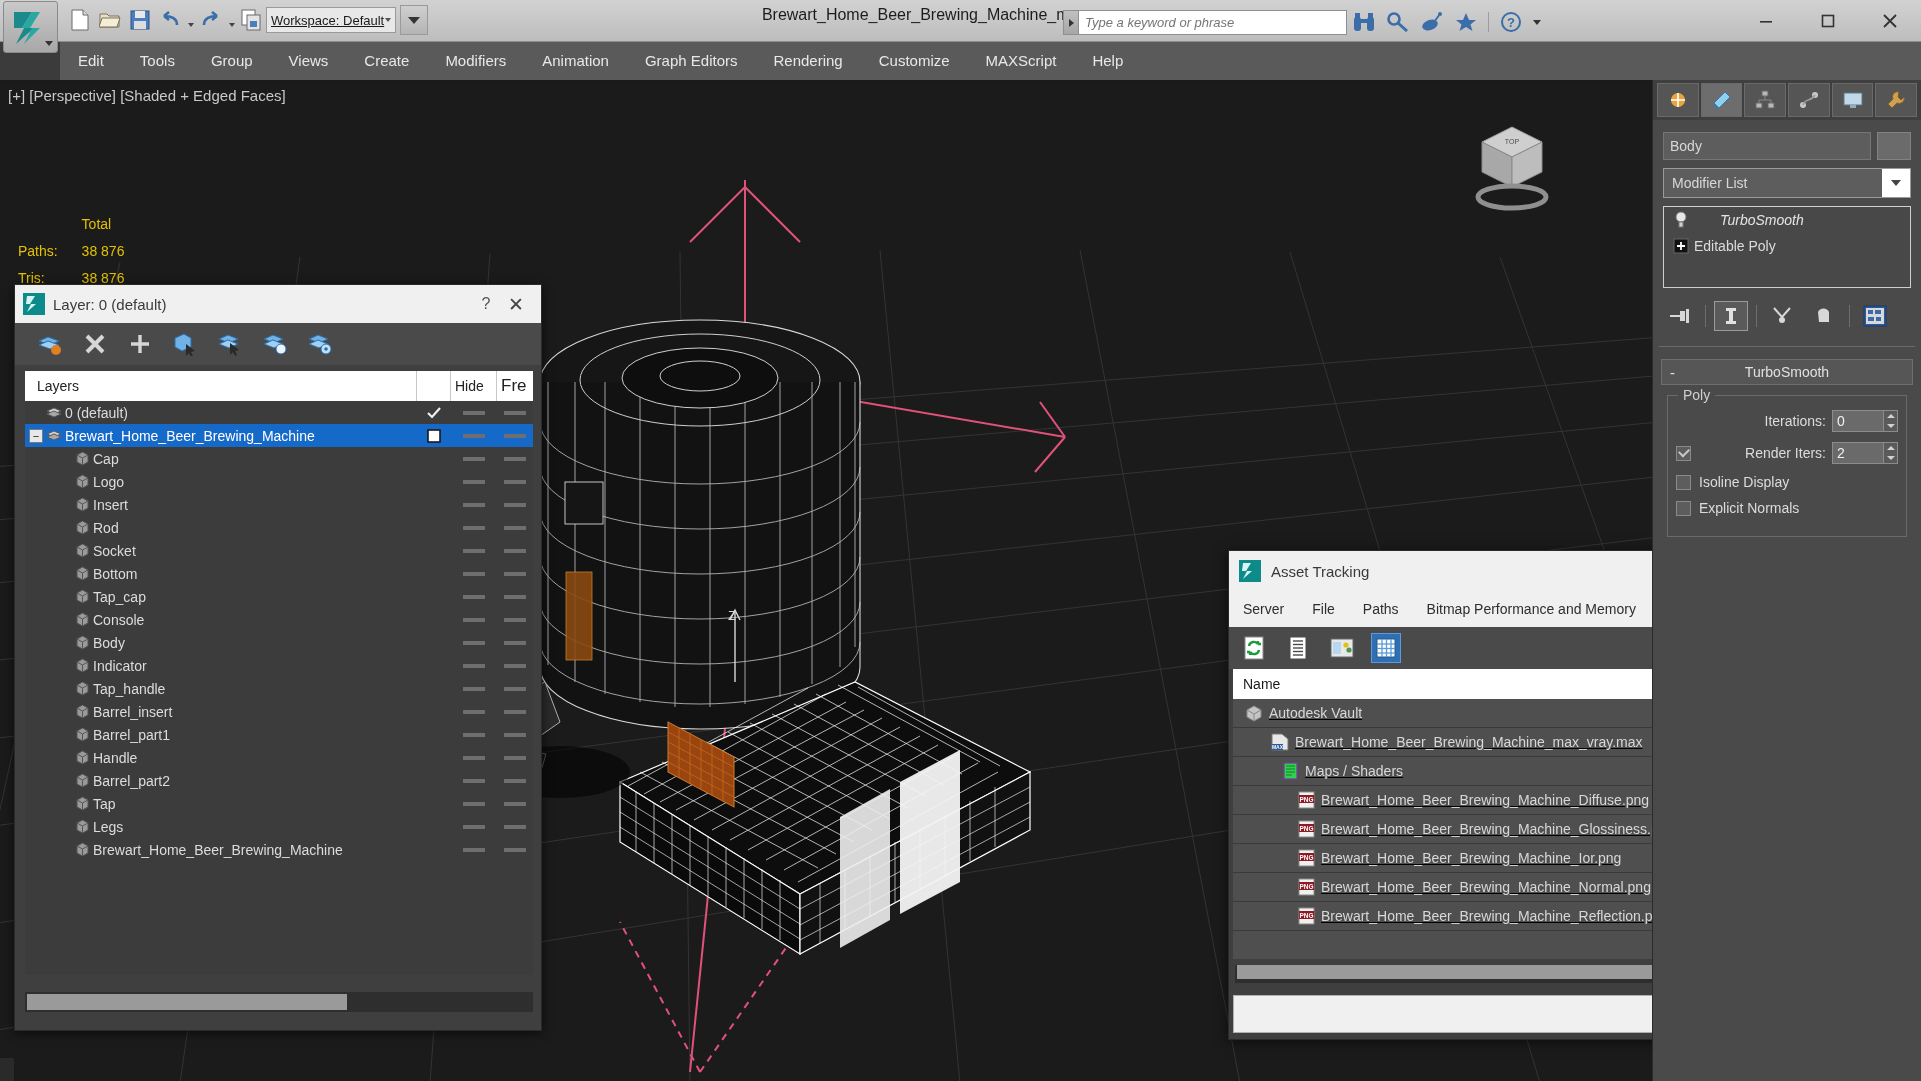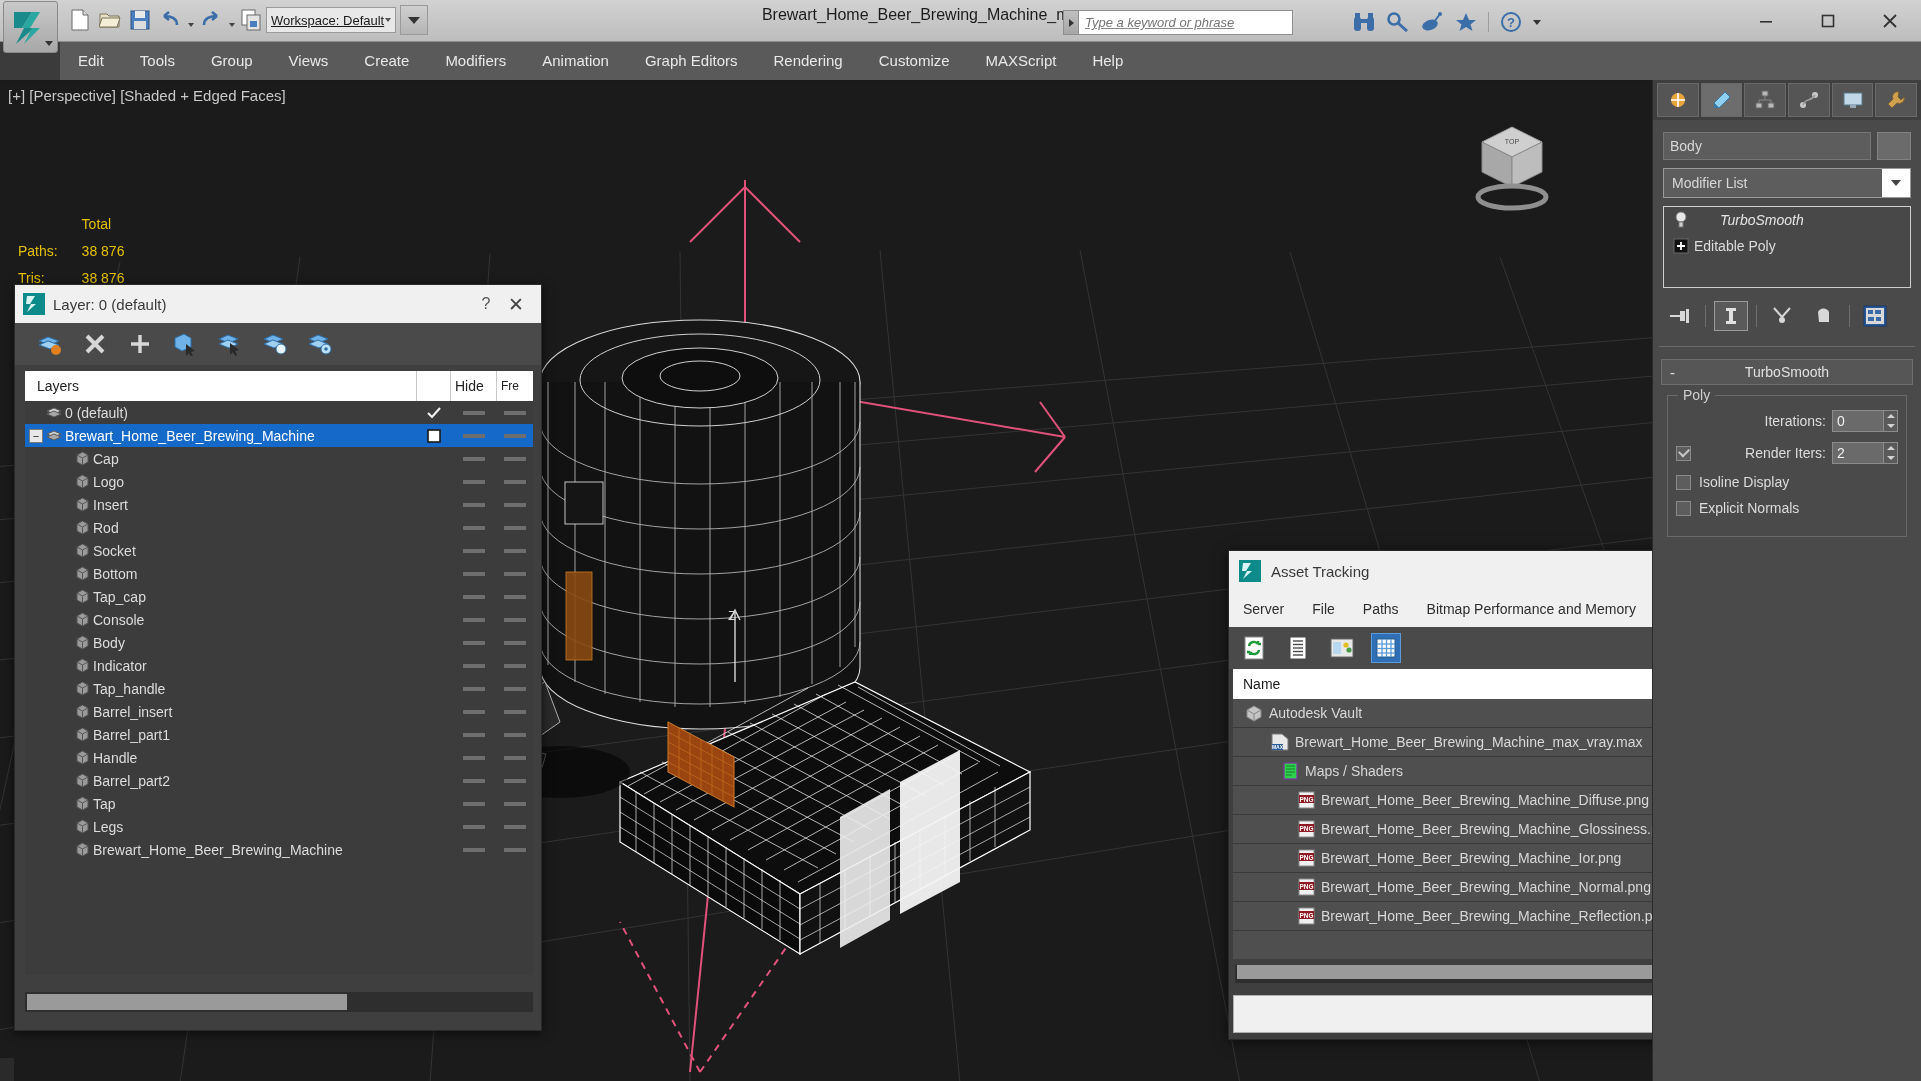--- a/index.html
+++ b/index.html
@@ -30,22 +30,22 @@
     display:flex; align-items:center; justify-content:center;}
   .wsdrop i { width:0;height:0;border-left:6px solid transparent;border-right:6px solid transparent;border-top:7px solid #333;}
 
   .wintitle { position:absolute; left:0; top:6px; width:1921px; text-align:center;
     font-size:16px; color:#1c1c1c; pointer-events:none; }
 
   .searchwrap { position:absolute; left:1063px; top:10px; height:25px; display:flex; }
   .searchwrap .arrowbtn { width:16px; background:linear-gradient(#c0c0c0,#a6a6a6);
      border:1px solid #8f8f8f; display:flex;align-items:center;justify-content:center;}
   .searchwrap .arrowbtn i{width:0;height:0;border-top:4px solid transparent;border-bottom:4px solid transparent;border-left:5px solid #333;}
-  .searchwrap input { width:214px; border:1px solid #8f8f8f; border-left:none; background:#fff;
-     font-size:13px; font-style:italic; color:#8a8a8a; padding:0 6px; font-family:"Liberation Sans",sans-serif;text-decoration:underline;}
+  .searchwrap input { width:268px; border:1px solid #8f8f8f; border-left:none; background:#fff;
+     font-size:13px; font-style:italic; color:#8a8a8a; padding:0 6px; font-family:"Liberation Sans",sans-serif;}
 
   .helpicons { position:absolute; left:1352px; top:8px; height:28px; display:flex; align-items:center; gap:10px;}
   .helpicons .hi { width:24px;height:24px; display:flex;align-items:center;justify-content:center;}
   .helpicons .sep{width:1px;height:20px;background:#9d9d9d;}
   .helpicons .caret{width:0;height:0;border-left:4px solid transparent;border-right:4px solid transparent;border-top:5px solid #333;}
 
   .wbtns { position:absolute; right:0; top:0; height:42px; display:flex; }
   .wbtns div { width:62px; height:42px; display:flex; align-items:center; justify-content:center;}
 
   
@@ -71,21 +71,21 @@
   .ld-title .ttl { font-size:15px; color:#3a3a3a; flex:1; }
   .ld-title .qm { width:26px; text-align:center; font-size:16px; color:#555;}
   .ld-title .cl { width:34px; text-align:center; font-size:19px; color:#444;}
   .ld-tools { height:42px; background:#4a4a4a; display:flex; align-items:center; padding-left:20px; gap:15px;}
   .ld-tools .tb { width:30px; height:30px; display:flex;align-items:center;justify-content:center;}
   .ld-head { position:absolute; left:10px; top:86px; width:508px; height:30px; background:#fff;
      display:flex; align-items:center; }
   .ld-head .c1 { flex:1; padding-left:12px; font-size:14px; color:#222; border-right:1px solid #c8c8c8; height:30px; line-height:30px;}
   .ld-head .c2 { width:34px; border-right:1px solid #c8c8c8; height:30px;}
   .ld-head .c3 { width:46px; font-size:14px; color:#222; border-right:1px solid #c8c8c8; height:30px; line-height:30px; padding-left:4px;}
-  .ld-head .c4 { width:36px; font-size:12px; color:#222; height:30px; line-height:30px; padding-left:4px; overflow:hidden;}
+  .ld-head .c4 { width:36px; font-size:17px; color:#222; height:30px; line-height:30px; padding-left:4px; overflow:hidden;}
   .ld-list { position:absolute; left:10px; top:116px; width:508px; height:574px;
      background:#3c3c3c; overflow:hidden; }
   .lrow { height:23px; display:flex; align-items:center; font-size:14px; color:#dcdcdc; position:relative;}
   .lrow.sel { background:#1569c8; color:#fff; }
   .lrow .exp { width:14px; height:14px; border:1px solid #7a7a7a; background:#e8e8e8; color:#222;
      font-size:11px; line-height:12px; text-align:center; margin-left:4px; }
   .lrow .licon { width:22px; display:flex; align-items:center; justify-content:center; }
   .lrow .lname { flex:1; white-space:nowrap; overflow:hidden; }
   .lrow .colA { width:34px; display:flex; align-items:center; justify-content:center; }
   .lrow .colB { width:46px; display:flex; align-items:center; justify-content:center;}
@@ -103,21 +103,21 @@
   .at-title .wb{width:62px;height:40px;display:flex;align-items:center;justify-content:center;font-size:14px;color:#333;}
   .at-menu { height:36px; background:#f0f0f0; display:flex; align-items:center; }
   .at-menu .mi { padding:0 14px; font-size:14px; color:#2e2e2e; line-height:36px;}
   .at-tools { height:42px; background:#4a4a4a; display:flex; align-items:center; padding-left:10px; gap:14px;}
   .at-tools .tb{width:30px;height:30px;display:flex;align-items:center;justify-content:center;}
   .at-tools .tb.on{background:#2f6fb5;border:1px solid #5b9bd8;}
   .at-tools .right{margin-left:auto;display:flex;gap:14px;padding-right:16px;}
   .at-head { display:flex; height:30px; background:#fff; margin:0 4px; align-items:center;}
   .at-head .h1{flex:1;padding-left:10px;font-size:14px;color:#1a1a1a;border-right:5px solid #f9a8d4;height:30px;line-height:30px;}
   .at-head .h2{width:88px;padding-left:8px;font-size:14px;color:#1a1a1a;height:30px;line-height:30px;}
-  .at-list { margin:0 4px; height:260px; background:#4f4f4f; overflow:hidden;}
+  .at-list { margin:0 4px; height:260px; background:#4f4f4f; overflow:hidden;text-decoration:underline;}
   .arow { display:flex; height:29px; align-items:center; border-bottom:1px solid #3a3a3a; font-size:14px; color:#d8d8d8;}
   .arow .an { flex:1; display:flex; align-items:center; overflow:hidden; white-space:nowrap;}
   .arow .ast { width:88px; padding-left:8px; border-left:1px solid #3a3a3a; height:29px; line-height:29px; overflow:hidden;}
   .arow .aicon { width:18px; height:18px; margin-right:6px; flex:none; display:flex;align-items:center;justify-content:center;}
   .at-scroll { margin:6px 6px 0 6px; height:18px; background:#2e2e2e; }
   .at-scroll .th { width:460px; height:14px; margin:2px; background:#9a9a9a;}
   .at-status { position:absolute; left:4px; bottom:6px; width:682px; height:38px; background:#f0f0f0; border:1px solid #b0b0b0;}
 
   
   .cmdpanel { position:absolute; left:1652px; top:80px; width:269px; height:1001px; background:#4a4a4a;

